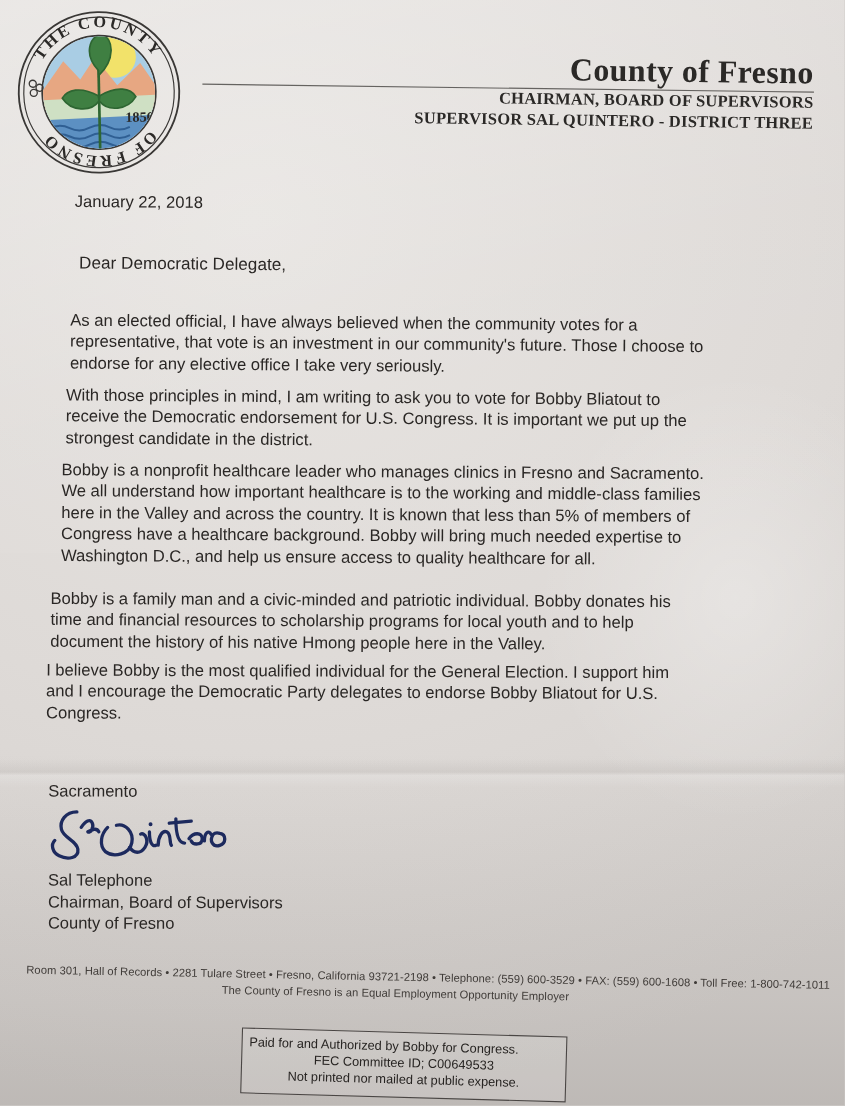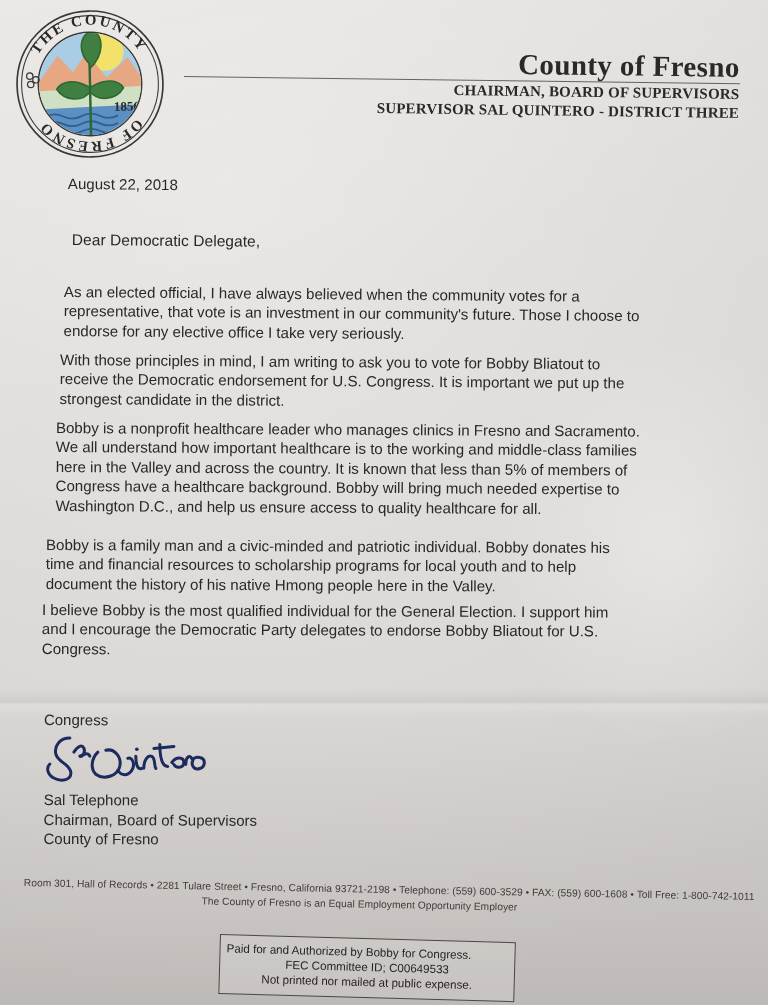--- a/index.html
+++ b/index.html
@@ -288,21 +288,21 @@
 
     <div id="head-text">
       <div id="head-title">County of Fresno</div>
       <div id="head-sub1">CHAIRMAN, BOARD OF SUPERVISORS</div>
       <div id="head-sub2">SUPERVISOR SAL QUINTERO - DISTRICT THREE</div>
     </div>
   </div>
 
   <div id="letter-body">
 
-    <div id="date-line" class="line-block">August 22, 2018</div>
+    <div id="date-line" class="line-block">January 22, 2018</div>
 
     <div id="salutation" class="line-block">Dear Democratic Delegate,</div>
 
     <div class="para" id="para-1">
       <span class="ln">As an elected official, I have always believed when the community votes for a</span>
       <span class="ln">representative, that vote is an investment in our community's future. Those I choose to</span>
       <span class="ln">endorse for any elective office I take very seriously.</span>
     </div>
 
     <div class="para" id="para-2">
@@ -325,21 +325,21 @@
       <span class="ln">document the history of his native Hmong people here in the Valley.</span>
     </div>
 
     <div class="para" id="para-5">
       <span class="ln">I believe Bobby is the most qualified individual for the General Election. I support him</span>
       <span class="ln">and I encourage the Democratic Party delegates to endorse Bobby Bliatout for U.S.</span>
       <span class="ln">Congress.</span>
     </div>
 
     <div id="closing">
-      <div id="sincerely">Congress</div>
+      <div id="sincerely">Sacramento</div>
 
       <svg id="signature-mark" viewBox="0 0 180 54" aria-hidden="true">
         <g fill="none" stroke="#1d2a5e" stroke-width="3" stroke-linecap="round" stroke-linejoin="round">
 
           <path d="M30 8 C 20 8 14 16 16 24 C 18 32 30 34 31 42 C 32 50 22 52 14 48 C 8 45 6 38 10 34"></path>
           <path d="M34 22 C 38 16 42 14 44 18 C 46 22 42 28 40 26 C 44 24 48 22 50 26"></path>
 
           <path d="M58 22 C 52 28 50 38 56 44 C 64 50 78 46 80 36 C 82 26 74 18 66 20"></path>
           <path d="M78 40 C 82 46 88 46 92 40 C 96 34 92 26 88 28"></path>
           <path d="M96 26 C 96 34 98 40 102 38"></path>

